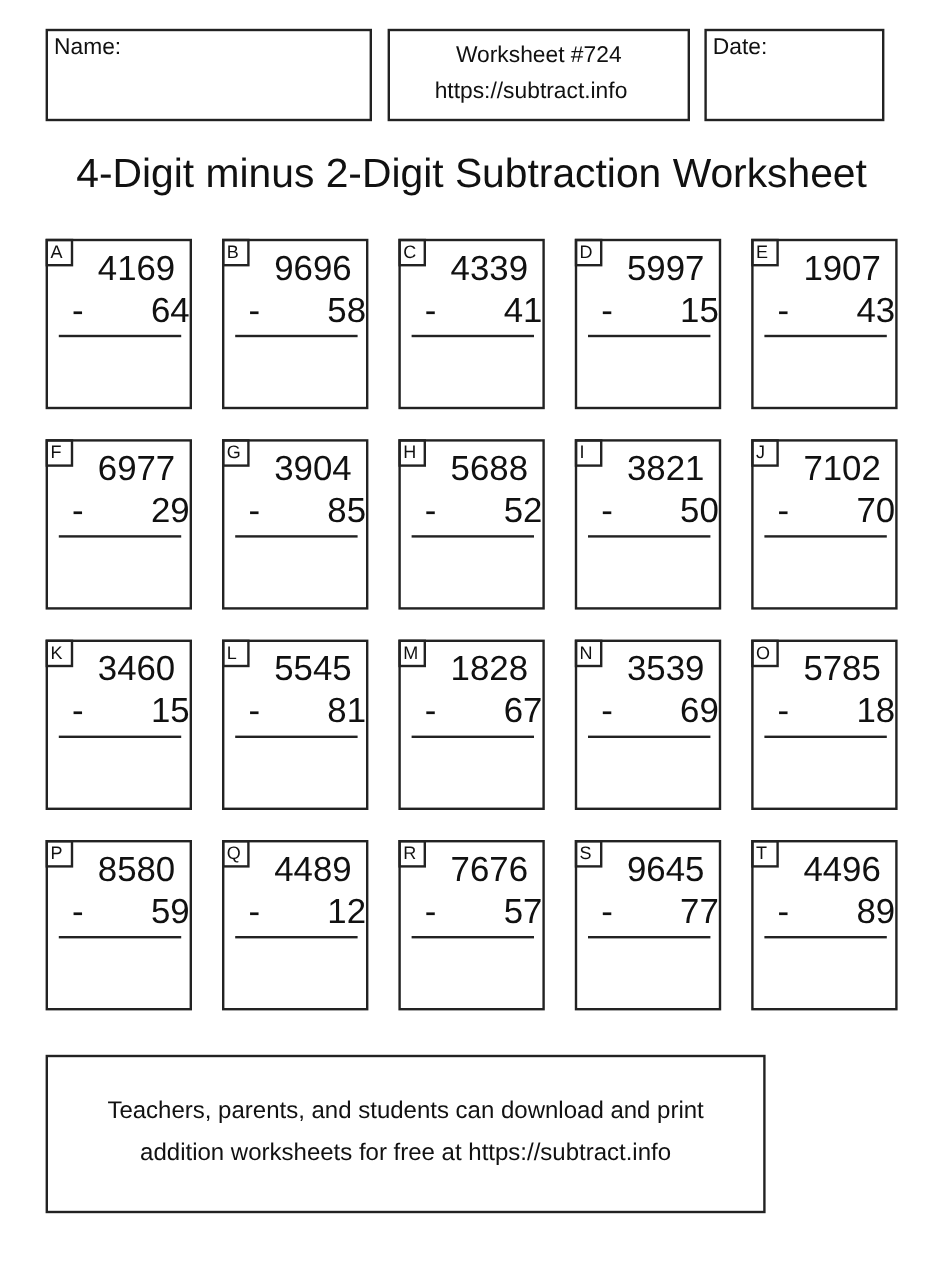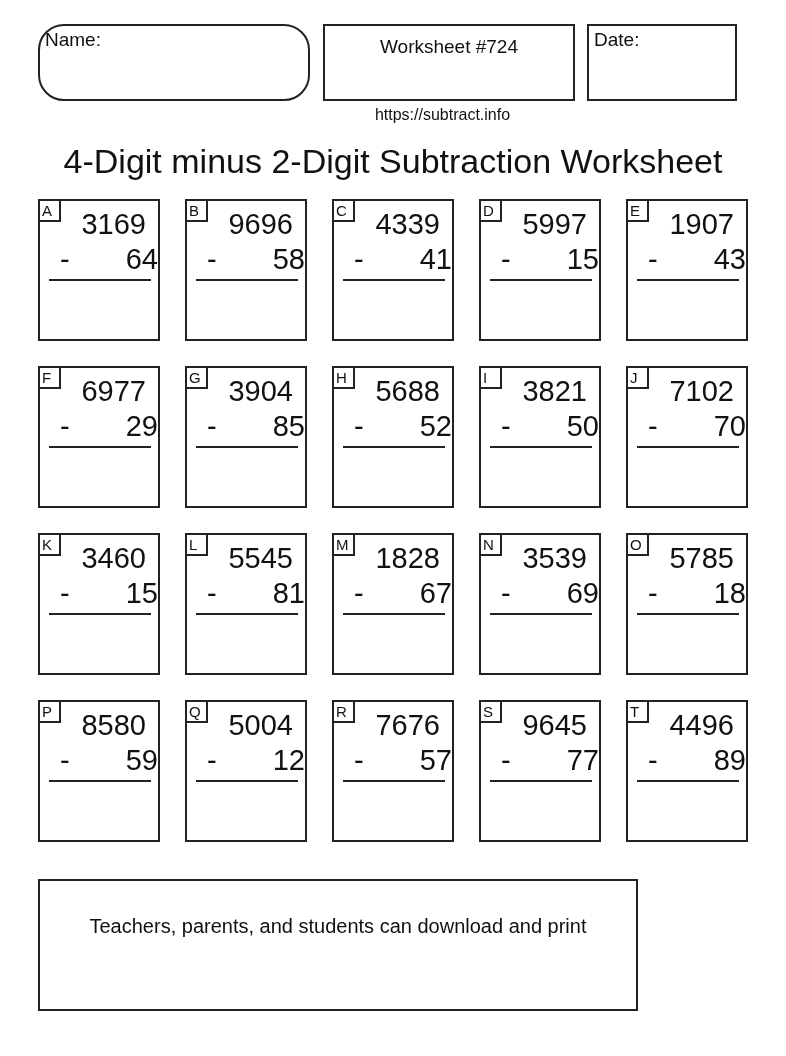--- a/index.html
+++ b/index.html
@@ -1,26 +1,26 @@
 <!DOCTYPE html>
 <html><head>
   <meta charset="utf-8">
   <style>
     html, body { margin: 0; padding: 0; background: #ffffff; }
     body { width: 786px; height: 1056px; position: relative; overflow: hidden;
            font-family: "Liberation Sans", sans-serif; color: #111; }
     .box { position: absolute; border: 2px solid #222; box-sizing: border-box; background: #fff; }
-    .hdr-name { left: 38px; top: 24px; width: 272px; height: 77px; border-radius: 26px; }
+    .hdr-name { left: 38px; top: 24px; width: 272px; height: 77px; }
     .hdr-ws   { left: 323px; top: 24px; width: 252px; height: 77px; text-align: center; padding-left: 41px; }
     .hdr-date { left: 587px; top: 24px; width: 150px; height: 77px; }
     .hdr-label { position: absolute; left: 5px; top: 3px; font-size: 19px; }
     .ws-line1 { position: absolute; left: 0; right: 0; top: 10px; font-size: 19px; }
-    .ws-line2 { position: absolute; left: 0; right: 13px; top: 40px; font-size: 16px; margin-top: 40px; }
+    .ws-line2 { position: absolute; left: 0; right: 13px; top: 40px; font-size: 19px; }
     .title { position: absolute; left: 0; width: 786px; top: 126px; text-align: center;
-             font-size: 34px; margin-top: 16px; }
+             font-size: 34px; }
     .card { position: absolute; width: 122px; height: 142px; border: 2px solid #222;
             box-sizing: border-box; background: #fff; }
     .card .lbl { position: absolute; left: -2px; top: -2px; width: 23px; height: 23px;
                  border: 2px solid #222; box-sizing: border-box; font-size: 15px;
                  line-height: 19px; padding-left: 2px; }
     .card .top { position: absolute; right: 12px; top: 6px; font-size: 29px; line-height: 34px; }
     .card .minus { position: absolute; left: 20px; top: 41px; font-size: 29px; line-height: 34px; }
     .card .bot { position: absolute; right: 0; top: 41px; font-size: 29px; line-height: 34px; }
     .card .rule { position: absolute; left: 9px; right: 7px; top: 78px; height: 2px; background: #222; }
     .footer { left: 38px; top: 879px; width: 600px; height: 132px; text-align: center; }
@@ -39,21 +39,21 @@
 </div>
 <div class="box hdr-date">
   <span class="hdr-label">Date:</span>
 </div>
 
 <div class="title">4-Digit minus 2-Digit Subtraction Worksheet</div>
 
 <div id="grid">
     <div class="card" style="left: 38px; top: 199px;">
       <div class="lbl">A</div>
-      <div class="top">3169</div>
+      <div class="top">4169</div>
       <div class="minus">-</div>
       <div class="bot">64</div>
       <div class="rule"></div>
     </div>
     <div class="card" style="left: 185px; top: 199px;">
       <div class="lbl">B</div>
       <div class="top">9696</div>
       <div class="minus">-</div>
       <div class="bot">58</div>
       <div class="rule"></div>
@@ -151,21 +151,21 @@
     </div>
     <div class="card" style="left: 38px; top: 700px;">
       <div class="lbl">P</div>
       <div class="top">8580</div>
       <div class="minus">-</div>
       <div class="bot">59</div>
       <div class="rule"></div>
     </div>
     <div class="card" style="left: 185px; top: 700px;">
       <div class="lbl">Q</div>
-      <div class="top">5004</div>
+      <div class="top">4489</div>
       <div class="minus">-</div>
       <div class="bot">12</div>
       <div class="rule"></div>
     </div>
     <div class="card" style="left: 332px; top: 700px;">
       <div class="lbl">R</div>
       <div class="top">7676</div>
       <div class="minus">-</div>
       <div class="bot">57</div>
       <div class="rule"></div>
@@ -181,13 +181,14 @@
       <div class="lbl">T</div>
       <div class="top">4496</div>
       <div class="minus">-</div>
       <div class="bot">89</div>
       <div class="rule"></div>
     </div>
   </div>
 
 <div class="box footer">
   <div class="foot1">Teachers, parents, and students can download and print</div>
+  <div class="foot2">addition worksheets for free at https://subtract.info</div>
 </div>
 
 </body></html>

